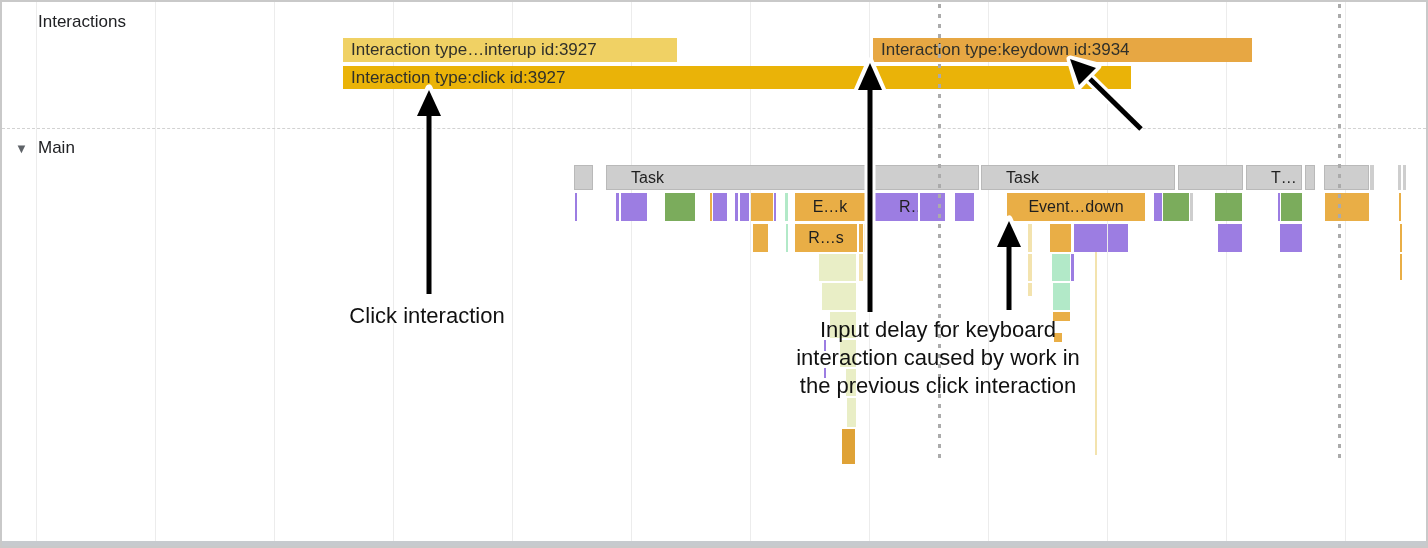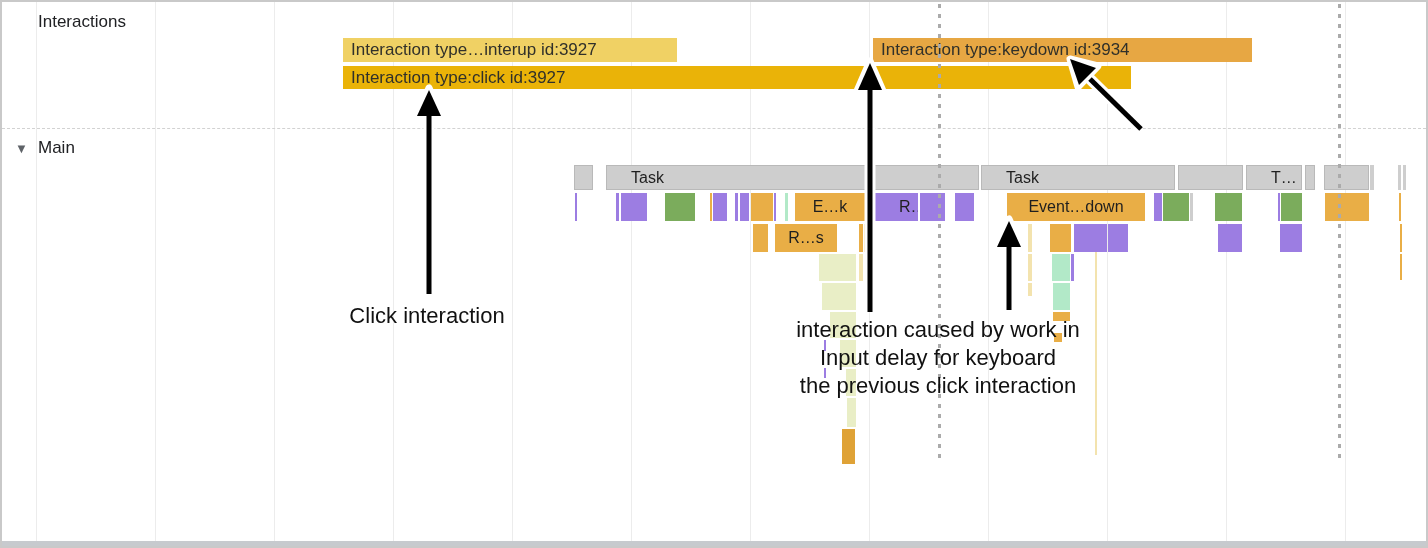--- a/index.html
+++ b/index.html
@@ -101,21 +101,21 @@
       <div class="bar" style="left: 1152px; top: 191px; width: 8px; height: 28px; background: rgb(156, 125, 226);"></div>
       <div class="bar" style="left: 1161px; top: 191px; width: 26px; height: 28px; background: rgb(123, 172, 92);"></div>
       <div class="bar" style="left: 1188px; top: 191px; width: 3px; height: 28px; background: rgb(206, 206, 206);"></div>
       <div class="bar" style="left: 1213px; top: 191px; width: 27px; height: 28px; background: rgb(123, 172, 92);"></div>
       <div class="bar" style="left: 1276px; top: 191px; width: 2px; height: 28px; background: rgb(156, 125, 226);"></div>
       <div class="bar" style="left: 1279px; top: 191px; width: 21px; height: 28px; background: rgb(123, 172, 92);"></div>
       <div class="bar" style="left: 1323px; top: 191px; width: 44px; height: 28px; background: rgb(233, 174, 70);"></div>
       <div class="bar" style="left: 1397px; top: 191px; width: 2px; height: 28px; background: rgb(233, 174, 70);"></div>
       <div class="bar" style="left: 751px; top: 222px; width: 15px; height: 28px; background: rgb(233, 174, 70);"></div>
       <div class="bar" style="left: 784px; top: 222px; width: 2px; height: 28px; background: rgb(178, 233, 200);"></div>
-      <div class="bar aC" style="left: 773px; top: 222px; width: 62px; height: 28px; background: rgb(233, 174, 70);">R…s</div>
+      <div class="bar aC" style="left: 793px; top: 222px; width: 62px; height: 28px; background: rgb(233, 174, 70);">R…s</div>
       <div class="bar" style="left: 857px; top: 222px; width: 4px; height: 28px; background: rgb(233, 174, 70);"></div>
       <div class="bar" style="left: 862px; top: 222px; width: 3px; height: 28px; background: rgb(243, 227, 174);"></div>
       <div class="bar" style="left: 1026px; top: 222px; width: 4px; height: 28px; background: rgb(243, 227, 174);"></div>
       <div class="bar" style="left: 1048px; top: 222px; width: 21px; height: 28px; background: rgb(233, 174, 70);"></div>
       <div class="bar" style="left: 1072px; top: 222px; width: 33px; height: 28px; background: rgb(156, 125, 226);"></div>
       <div class="bar" style="left: 1106px; top: 222px; width: 20px; height: 28px; background: rgb(156, 125, 226);"></div>
       <div class="bar" style="left: 1216px; top: 222px; width: 24px; height: 28px; background: rgb(156, 125, 226);"></div>
       <div class="bar" style="left: 1278px; top: 222px; width: 22px; height: 28px; background: rgb(156, 125, 226);"></div>
       <div class="bar" style="left: 1398px; top: 222px; width: 2px; height: 28px; background: rgb(233, 174, 70);"></div>
       <div class="bar" style="left: 817px; top: 252px; width: 37px; height: 27px; background: rgb(233, 238, 198);"></div>
@@ -168,19 +168,19 @@
       <polygon points="1068,57 1096,64 1076,85" fill="#ffffff" stroke="#ffffff" stroke-width="7" stroke-linejoin="round"></polygon>
       <line x1="1139" y1="127" x2="1088" y2="77" stroke="#000000" stroke-width="5"></line>
       <polygon points="1068,57 1094,66 1077,83" fill="#000000"></polygon>
     </g>
   </svg>
 
   <div class="annotation ann-click">Click interaction</div>
 
 
   <div class="annotation ann-inputdelay">
+    <div>Input delay for keyboard</div>
     <div>interaction caused by work in</div>
-    <div>Input delay for keyboard</div>
     <div>the previous click interaction</div>
   </div>
 
   <div class="bottombar"></div>
 </div>
 
 </body></html>

